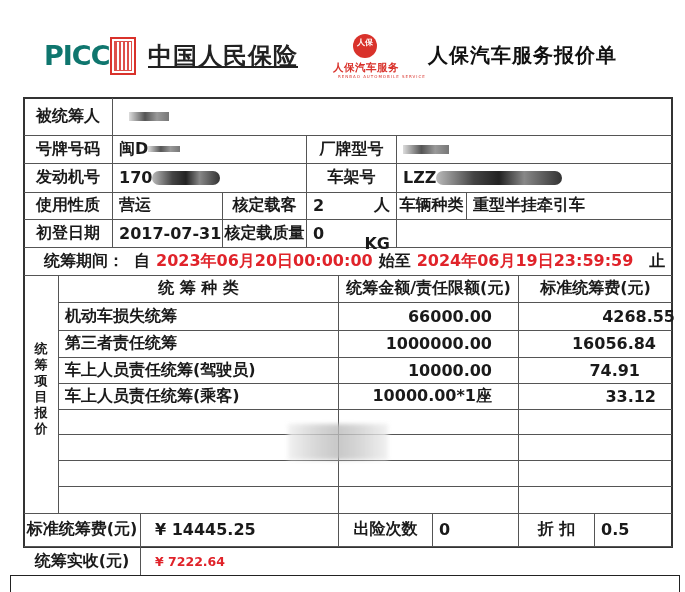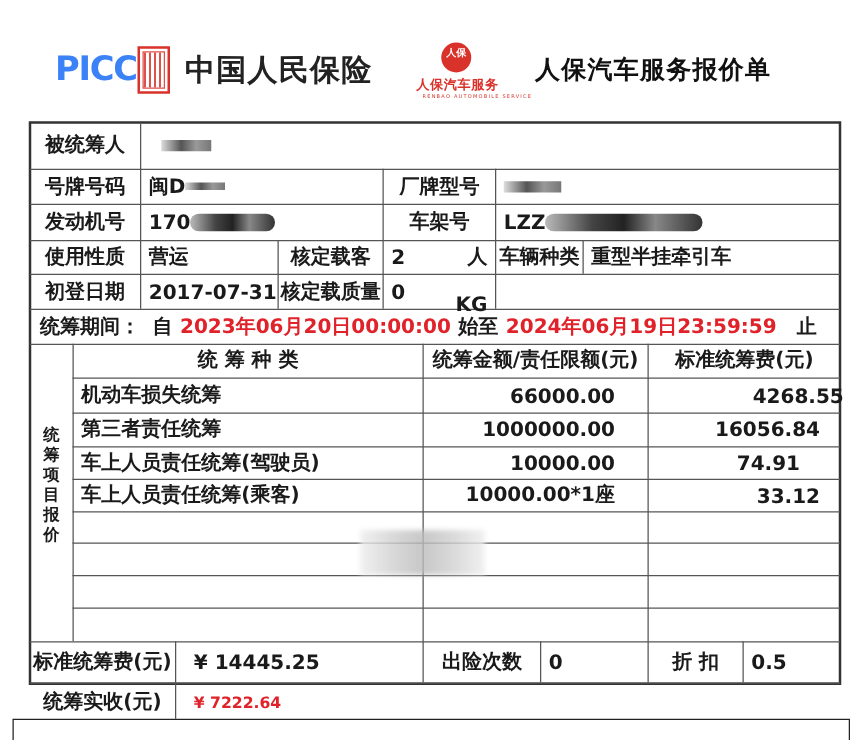--- a/index.html
+++ b/index.html
@@ -1,26 +1,26 @@
 <!DOCTYPE html>
 <html><head>
 <meta charset="utf-8">
 <style>
   html, body { margin:0; padding:0; background:#ffffff; }
   body { width:685px; height:592px; position:relative; overflow:hidden;
          font-family:"DejaVu Sans","Liberation Sans",sans-serif; color:#1a1a1a; }
   .abs { position:absolute; box-sizing:border-box; }
   
   .picc { left:44px; top:40px; font-family:"DejaVu Sans",sans-serif; font-weight:bold;
-          font-size:27px; letter-spacing:-1px; color:#3b82f6; }
+          font-size:27px; letter-spacing:-1px; color:#0f766e; }
   .seal { left:110px; top:37px; width:26px; height:38px; border:2px solid #d9322b;
           background:#fff; display:flex; align-items:center; justify-content:center; }
   .seal-inner { width:16px; height:28px; border:1px solid #d9322b;
           background:repeating-linear-gradient(90deg,#d9322b 0 2px,#fff 2px 4px); opacity:.85;}
-  .cn-name { left:148px; top:40px; font-size:24px; font-weight:bold; color:#222; letter-spacing:1px; }
+  .cn-name { left:148px; top:40px; font-size:24px; font-weight:bold; color:#222; letter-spacing:1px;text-decoration:underline; }
   .svc-logo { left:340px; top:34px; width:52px; height:26px; }
   .svc-logo .circ { position:absolute; left:13px; top:0; width:24px; height:24px; border-radius:50%;
           background:#d9322b; }
   .svc-logo .circ span { position:absolute; left:0; right:0; top:3px; text-align:center;
           font-size:8px; color:#fff; font-weight:bold; }
   .svc-name { left:333px; top:61px; font-size:10.5px; color:#d9322b; font-weight:bold; letter-spacing:0.5px; }
   .svc-sub { left:338px; top:74px; font-size:4px; color:#d9322b; letter-spacing:1px; }
   .doc-title { left:428px; top:42px; font-size:20px; font-weight:bold; color:#111; letter-spacing:1px; }
 
   
@@ -130,21 +130,21 @@
 <div class="cell r b" style="left:340px;top:192px;width:56px;height:27px;padding-right:6px">人</div>
 <div class="cell c b" style="left:397px;top:192px;width:69px;height:27px">车辆种类</div>
 <div class="cell l b" style="left:467px;top:192px;width:205px;height:27px">重型半挂牵引车</div>
 
 <div class="cell c b" style="left:24px;top:219px;width:88px;height:28px">初登日期</div>
 <div class="cell l b" style="left:113px;top:219px;width:109px;height:28px">2017-07-31</div>
 <div class="cell c b" style="left:223px;top:219px;width:83px;height:28px">核定载质量</div>
 <div class="cell l b" style="left:307px;top:219px;width:60px;height:28px">0</div>
 <div class="cell r b" style="left:340px;top:229px;width:56px;height:28px;padding-right:6px">KG</div>
 
-<div class="cell l b" style="left:24px;top:247px;width:648px;height:28px;padding-left:8px;gap:6px">
+<div class="cell l b" style="left:24px;top:247px;width:648px;height:28px;padding-left:20px;gap:6px">
   <span>统筹期间：</span>
   <span style="margin-left:4px">自</span>
   <span class="red">2023年06月20日00:00:00</span>
   <span>始至</span>
   <span class="red">2024年06月19日23:59:59</span>
   <span style="margin-left:10px">止</span>
 </div>
 
 <div class="cell c vert" style="left:24px;top:275px;width:34px;height:238px;padding-bottom:10px">
   <span>统</span>

